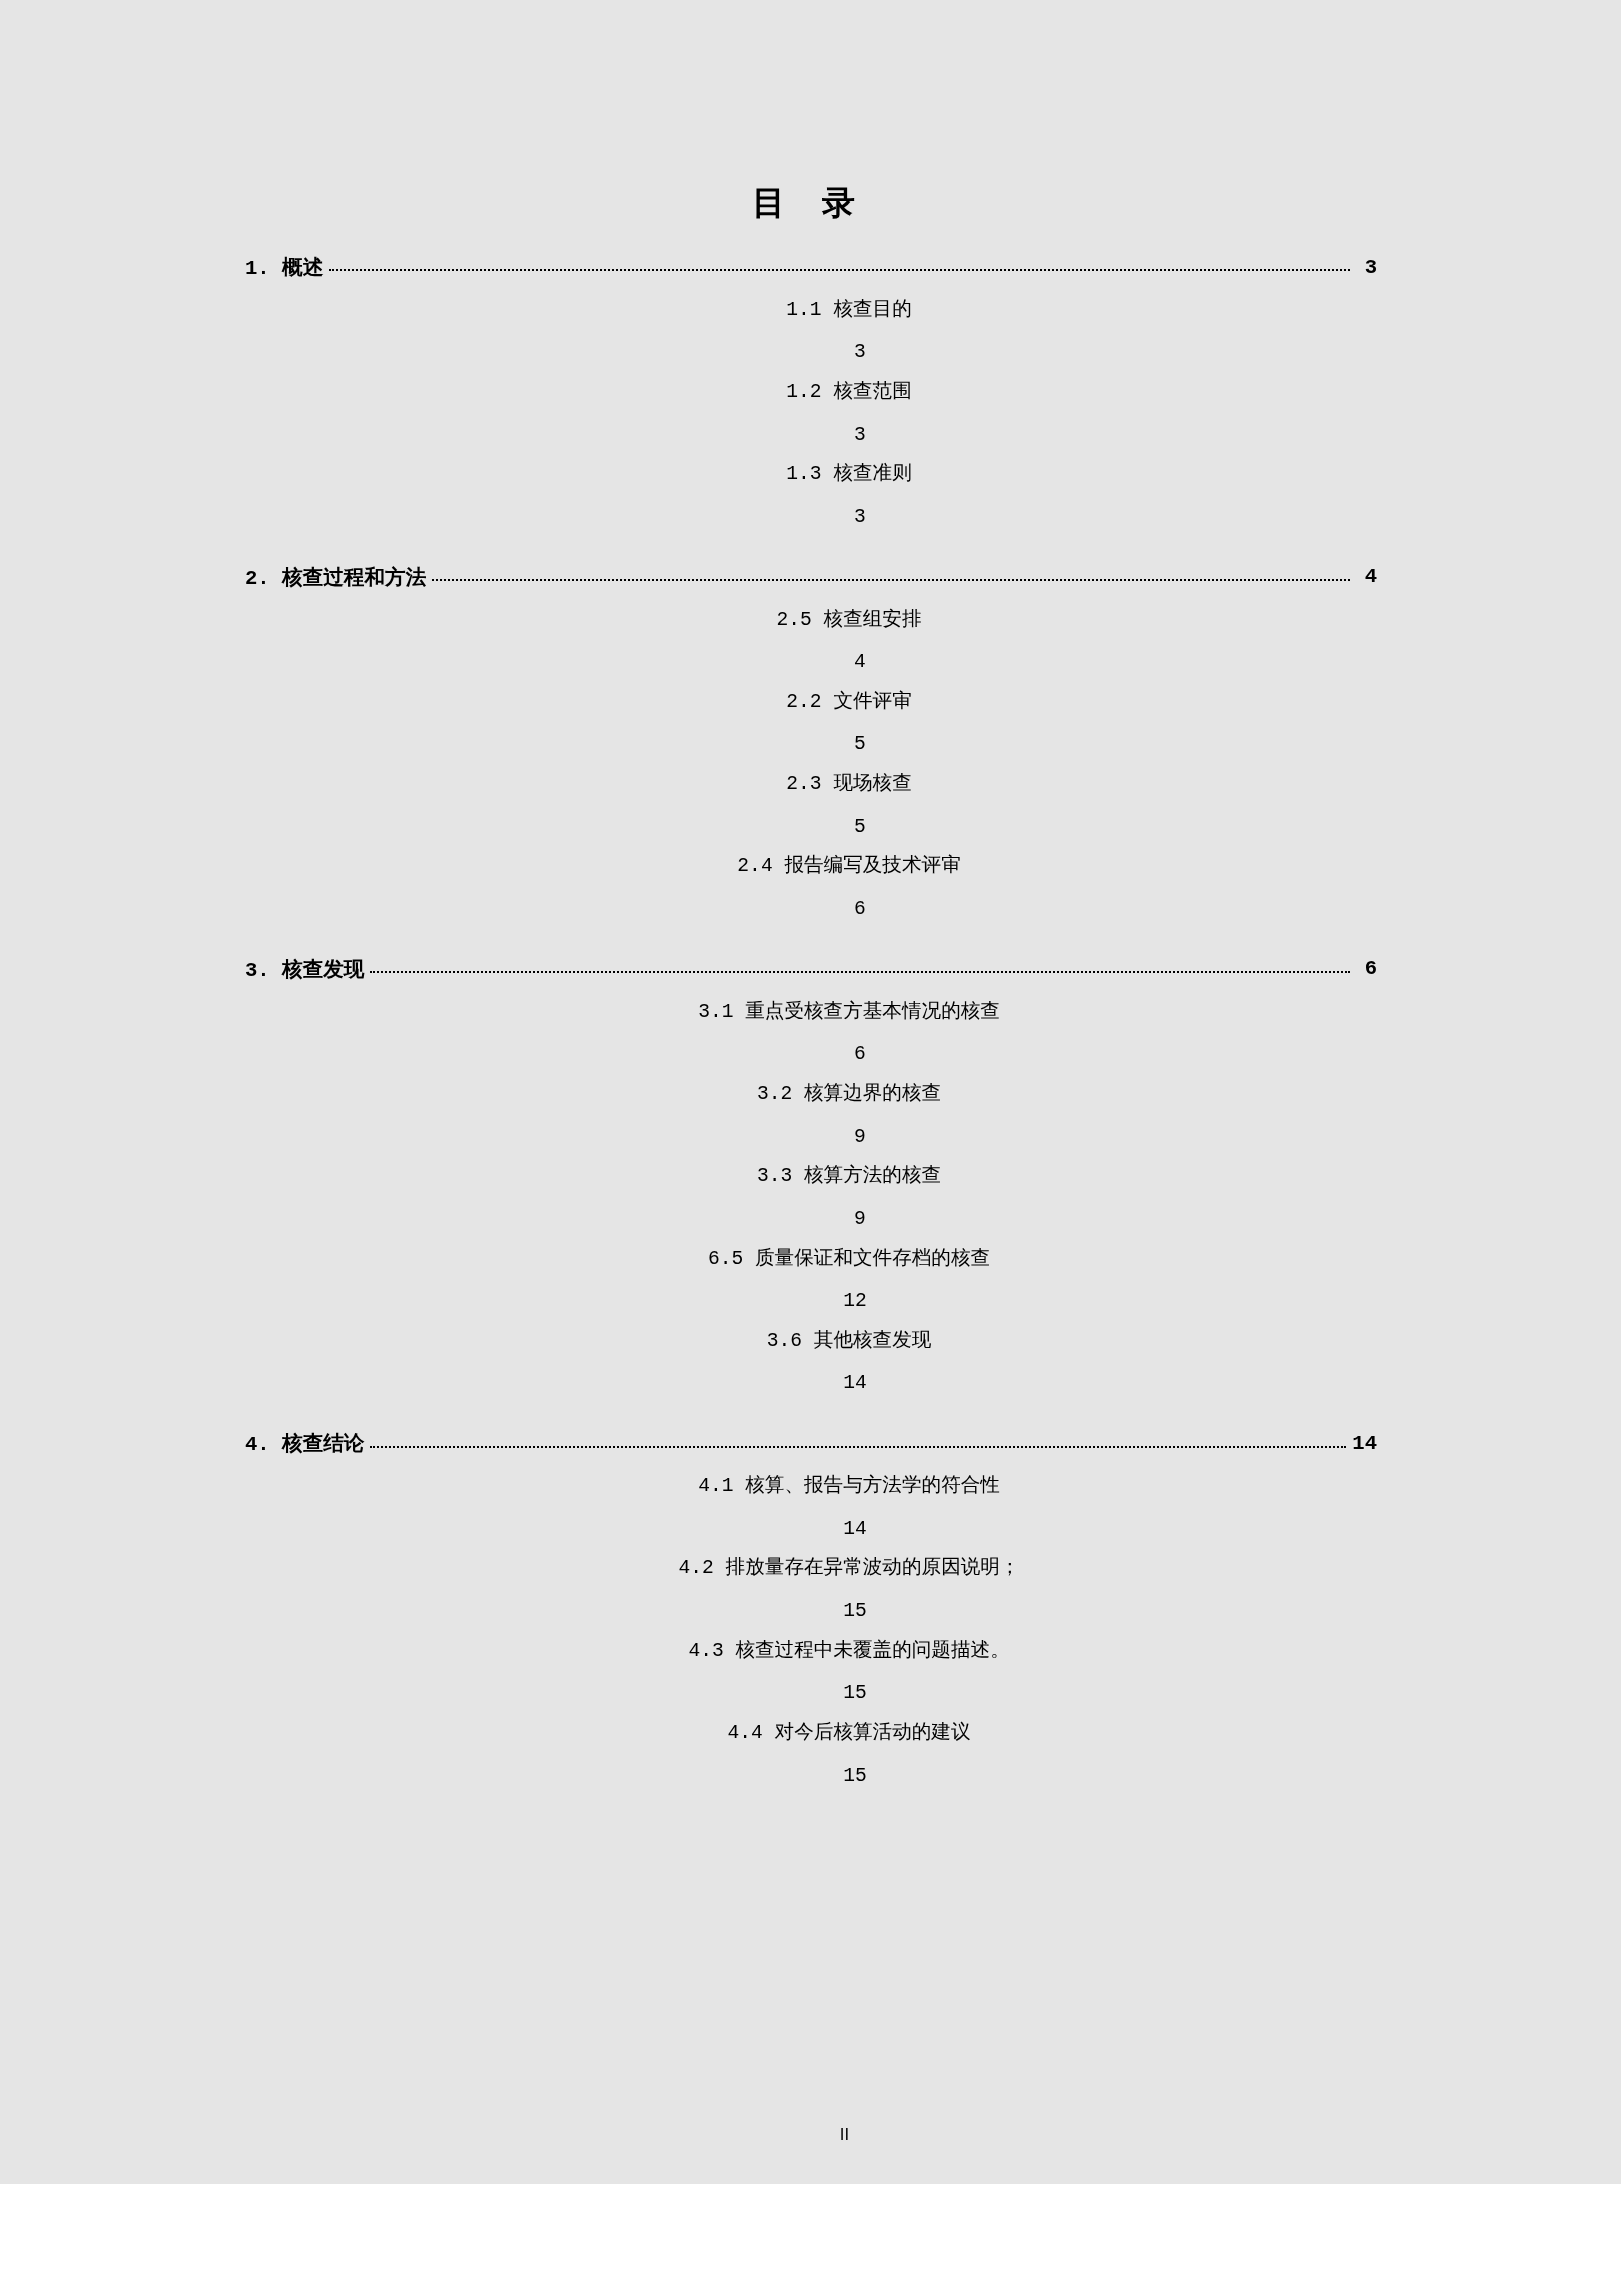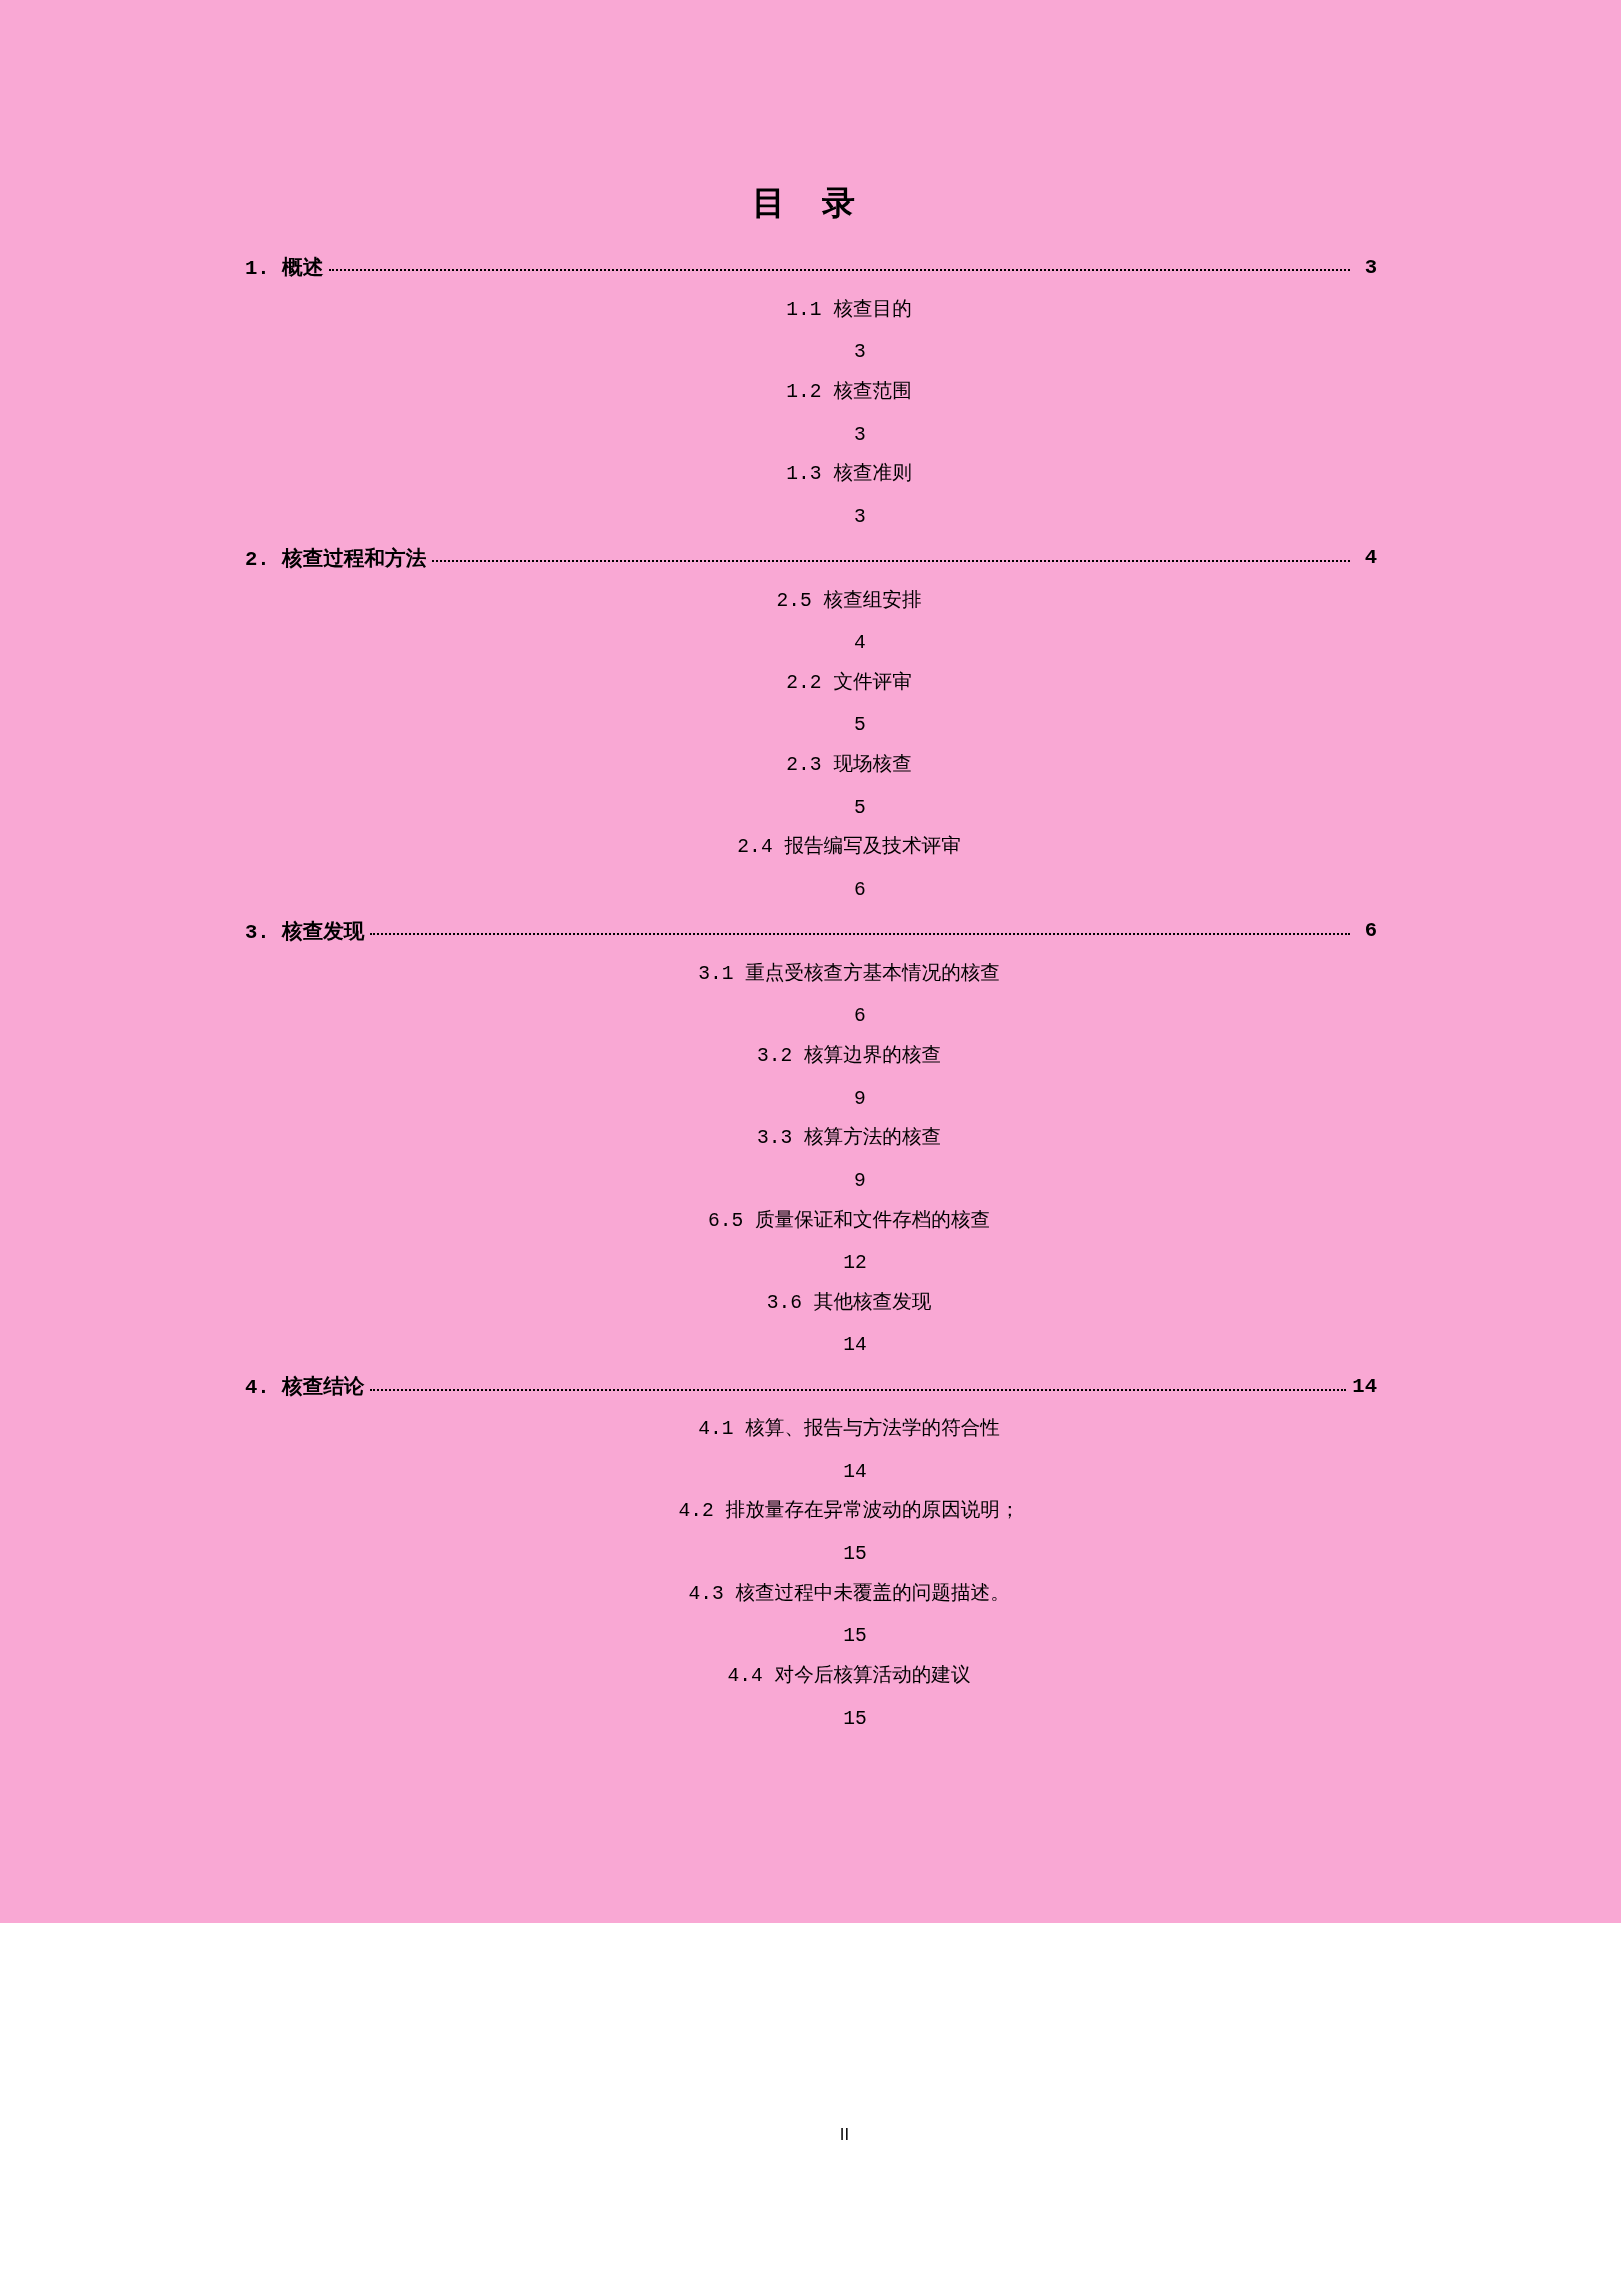--- a/index.html
+++ b/index.html
@@ -12,22 +12,22 @@
     height: 2293px;
     font-family: "Liberation Sans", sans-serif;
     color: #000000;
     position: relative;
   }
   .page {
     position: absolute;
     left: 0;
     top: 0;
     width: 1621px;
-    height: 1923px;
-    background: #f9a8d4;
+    height: 2184px;
+    background: #e5e5e5;
   }
   .toc-title {
     position: absolute;
     left: 0;
     top: 181px;
     width: 1621px;
     text-align: center;
     font-size: 33px;
     font-weight: bold;
     letter-spacing: 13.7px;
@@ -43,21 +43,21 @@
     display: flex;
     align-items: center;
     width: 100%;
     white-space: nowrap;
     font-family: Liberation Mono, monospace;
   }
   
   .lvl1 {
     font-size: 20.6px;
     font-weight: bold;
-    margin-top: 16px;
+    margin-top: 35px;
     margin-bottom: 3.9px;
   }
   .lvl1 .label { padding-right: 5.9px; }
   .lvl1 .page-num { padding-left: 5.9px; }
   .lvl1:first-child { margin-top: 0; }
 
   
   .lvl2 {
     font-size: 19.6px;
     font-weight: normal;

